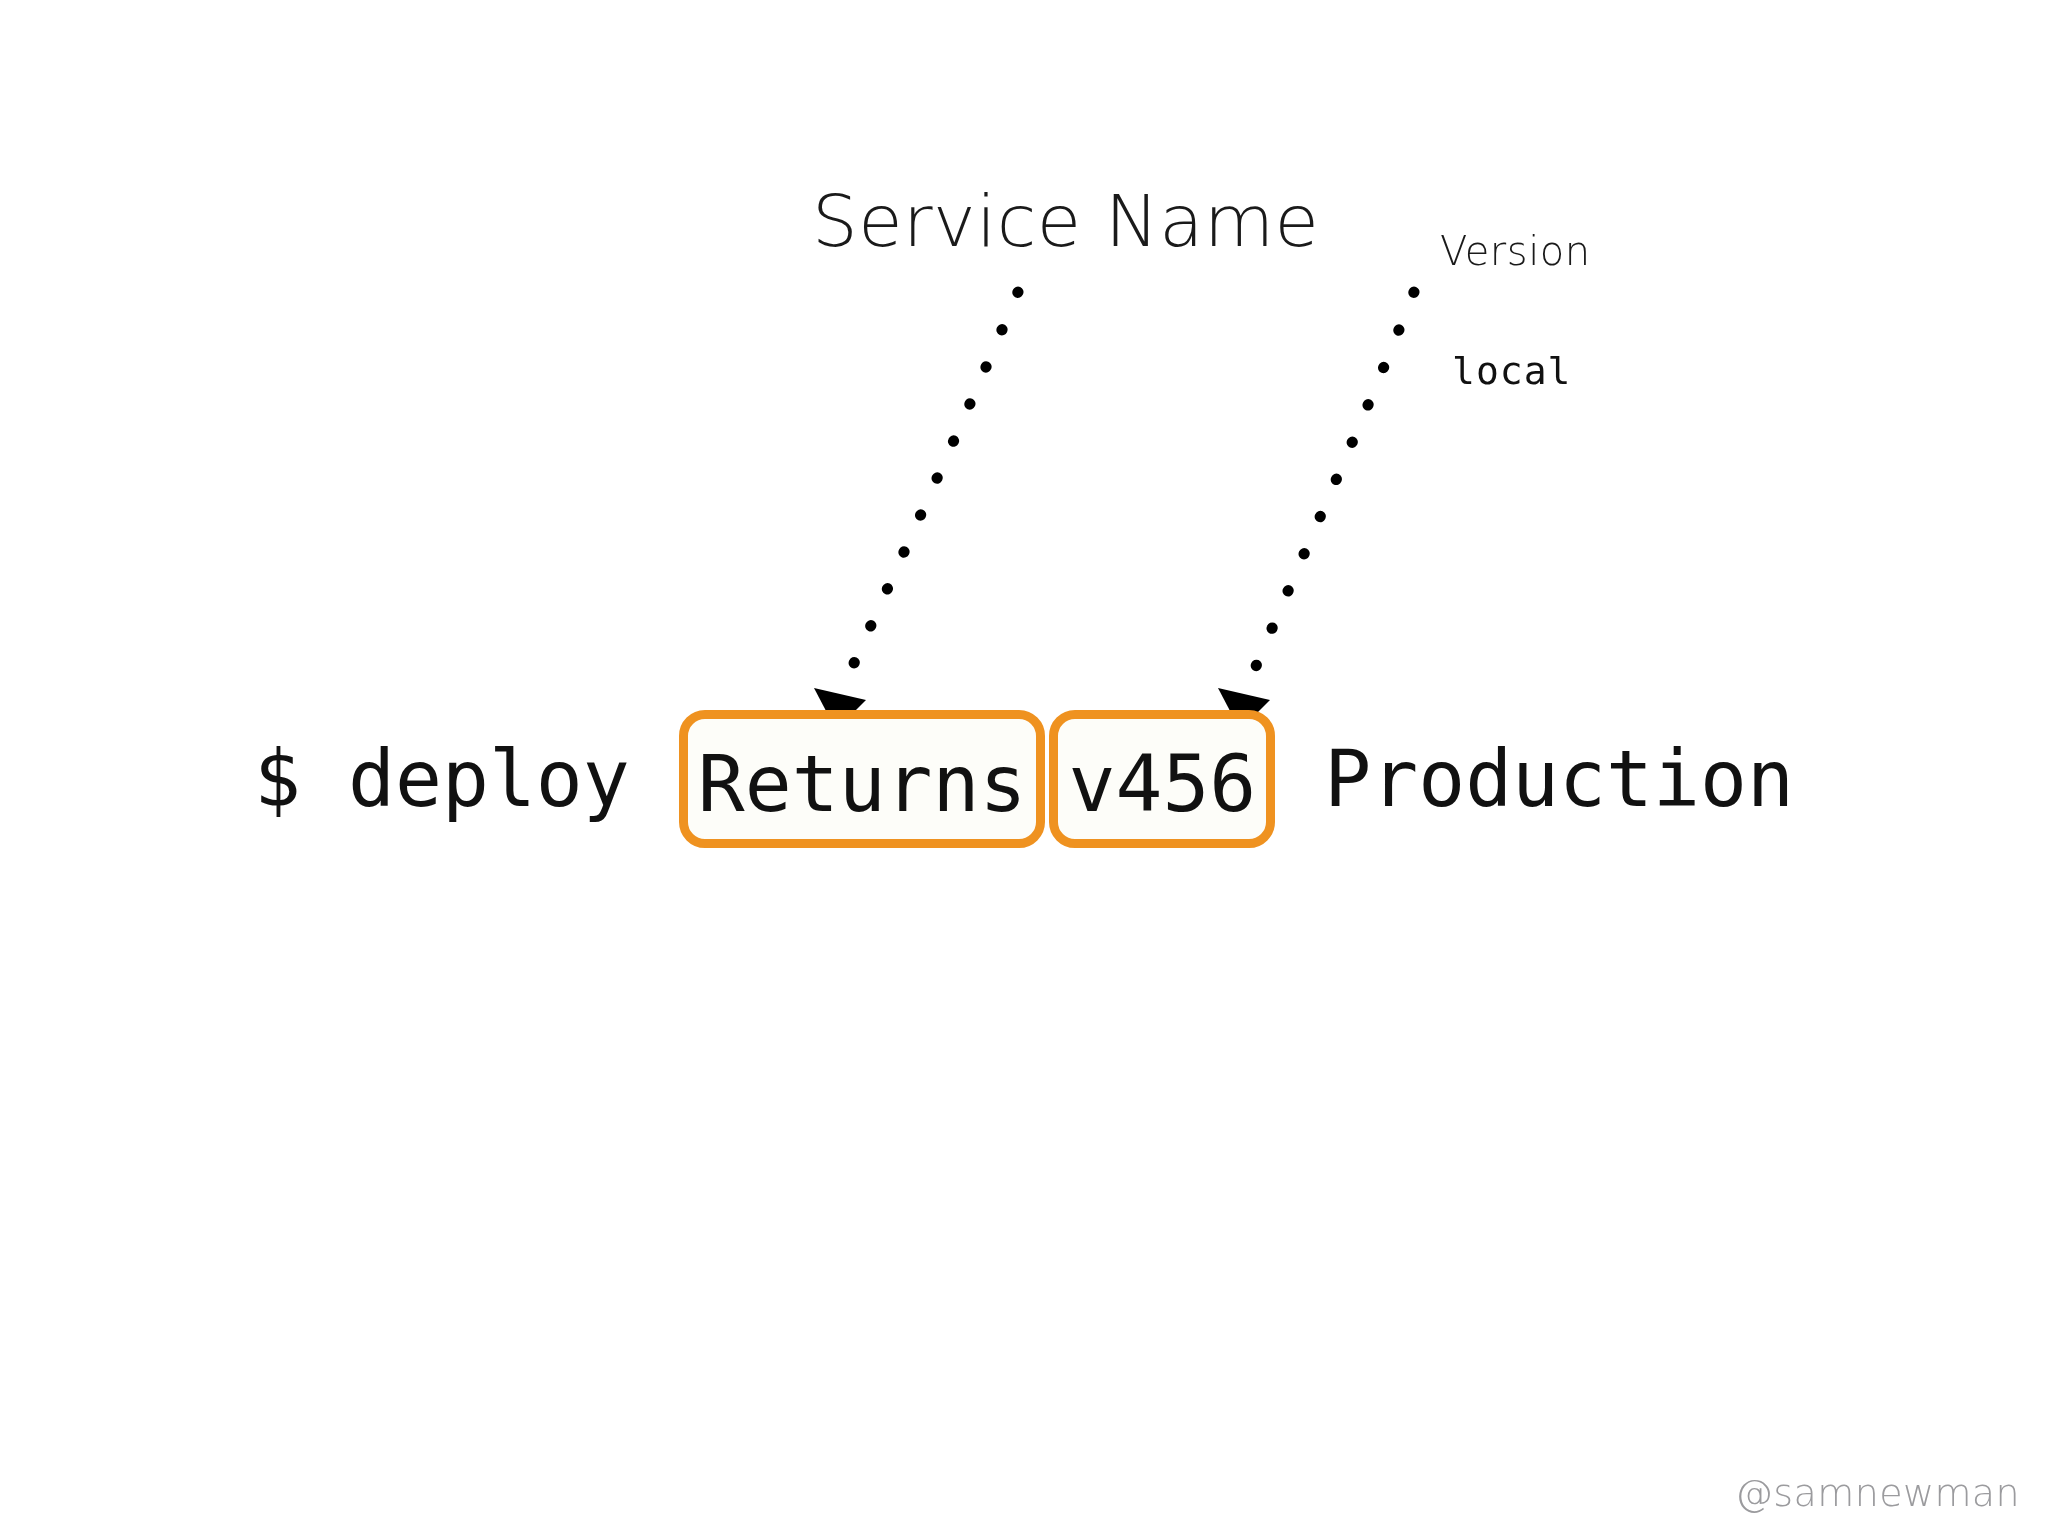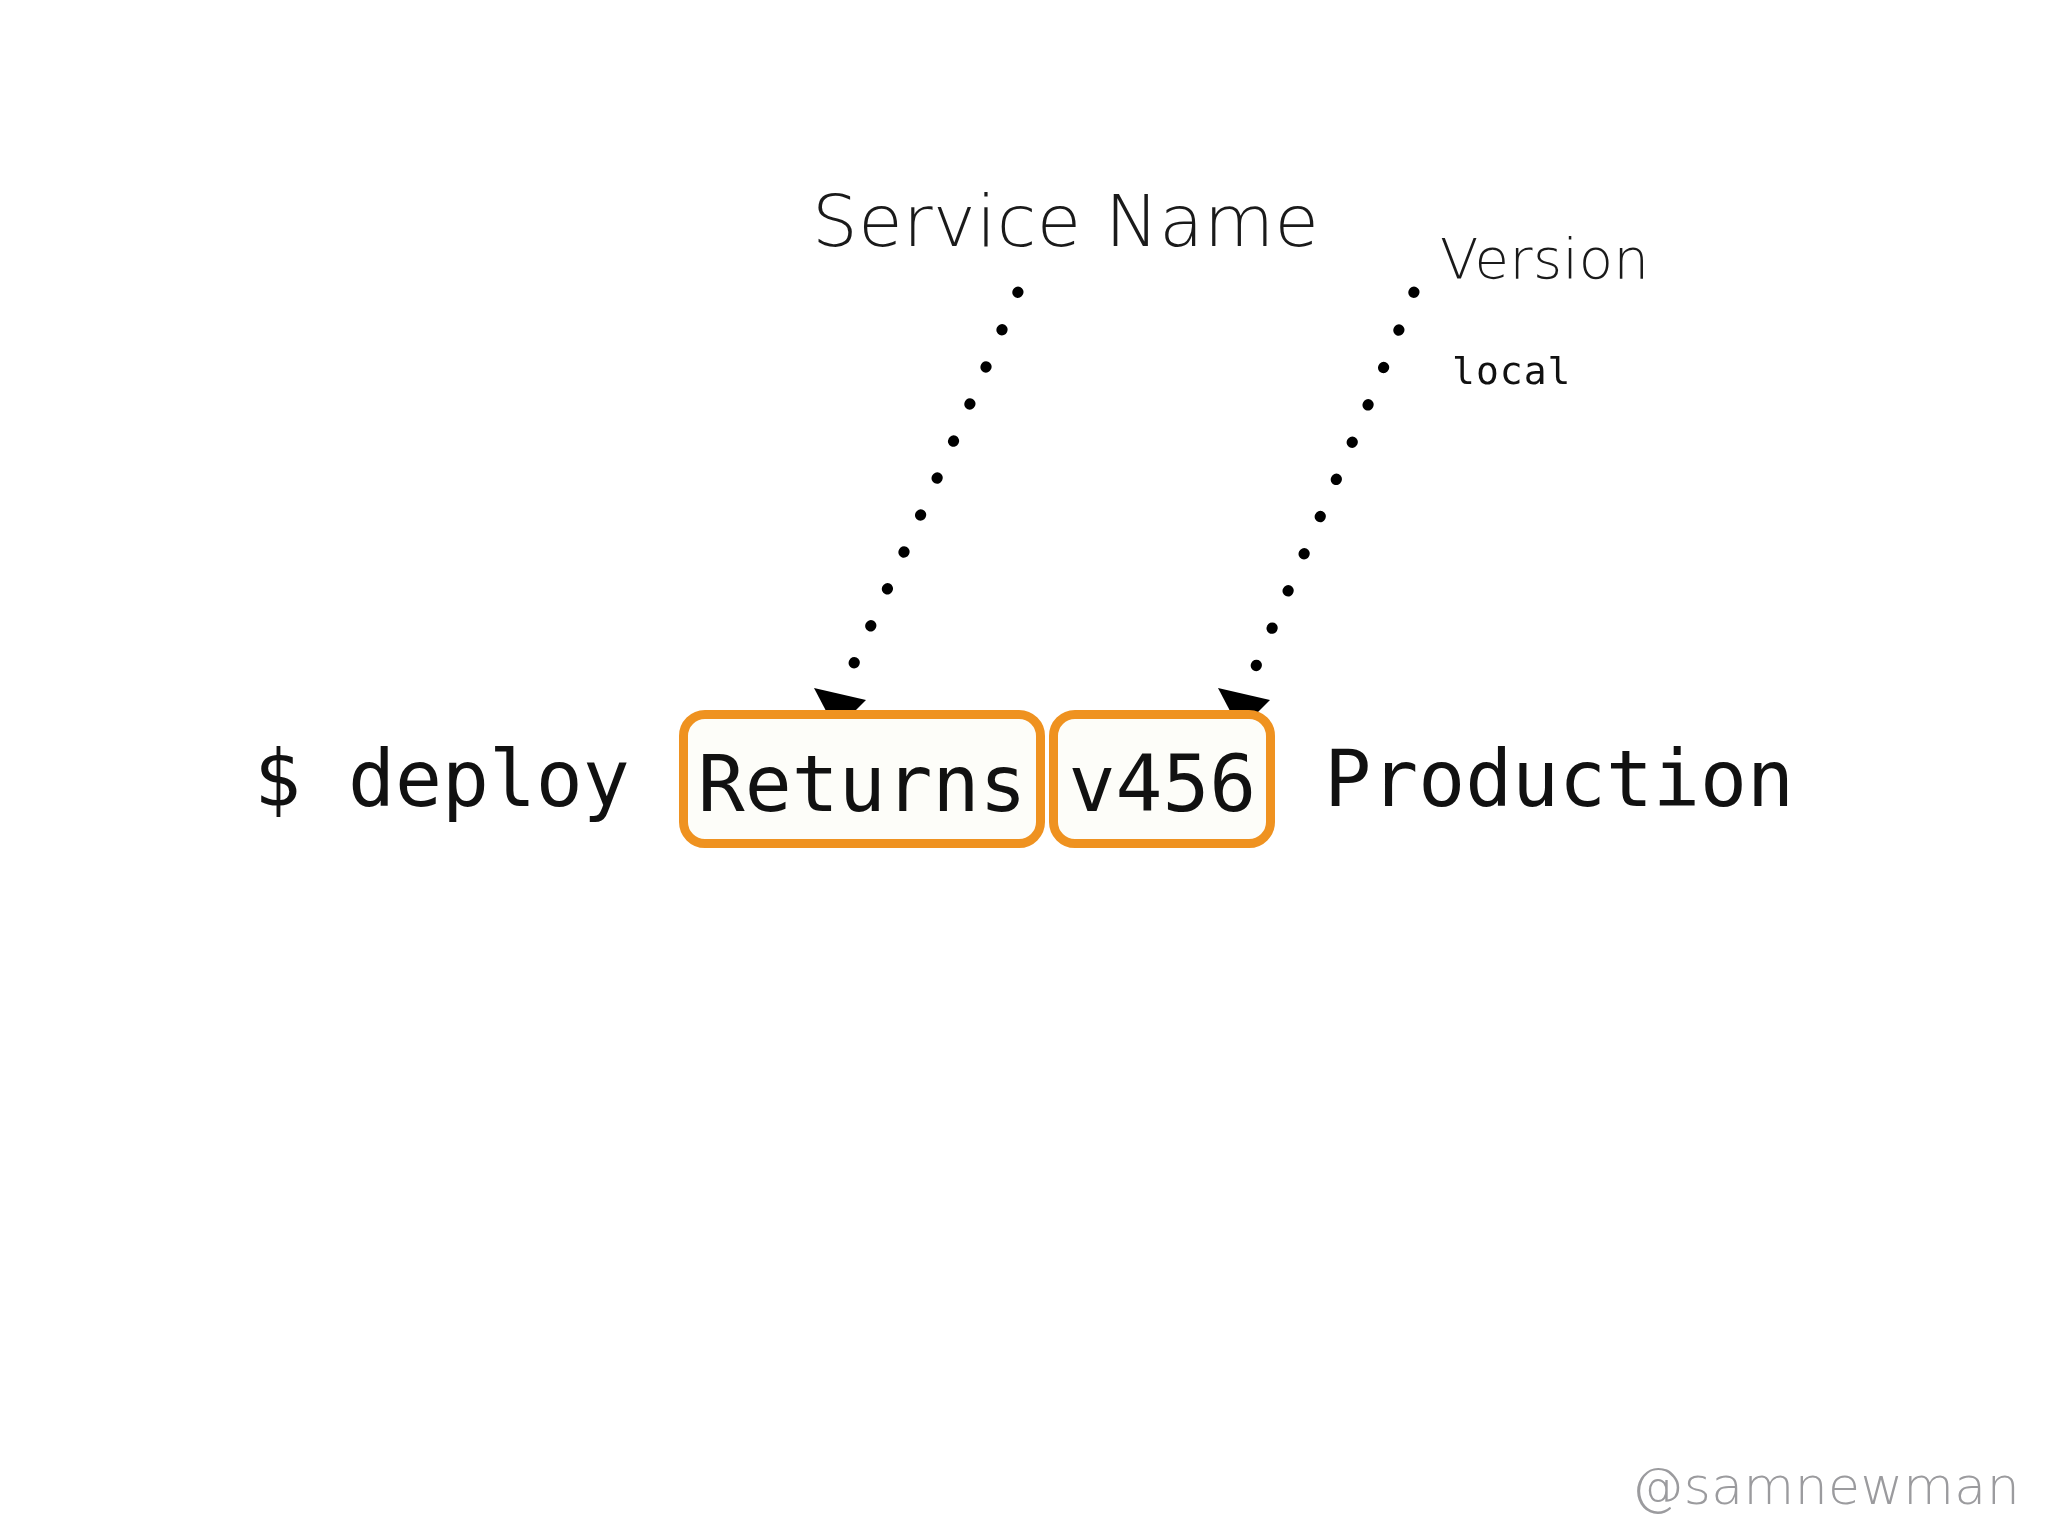--- a/index.html
+++ b/index.html
@@ -27,21 +27,21 @@
   }
   #label-service-name {
     left: 812px;
     top: 185px;
     font-size: 72px;
     letter-spacing: 0.5px;
   }
   #label-version {
     left: 1440px;
     top: 231px;
-    font-size: 56px;
+    font-size: 40px;
     letter-spacing: 0.5px;
   }
 
   
   #label-local {
     position: absolute;
     left: 1452px;
     top: 352px;
     font-size: 38px;
     color: #111111;
@@ -96,21 +96,21 @@
     box-sizing: border-box;
   }
 
   
   #watermark {
     position: absolute;
     right: 28px;
     bottom: 24px;
     font-family: "DejaVu Sans", "Liberation Sans", sans-serif;
     font-weight: 300;
-    font-size: 52px;
+    font-size: 38px;
     color: #9b9b9e;
     letter-spacing: 0.4px;
     line-height: 1;
     white-space: nowrap;
   }
 </style>
 </head>
 <body>
 
 <div id="slide">

